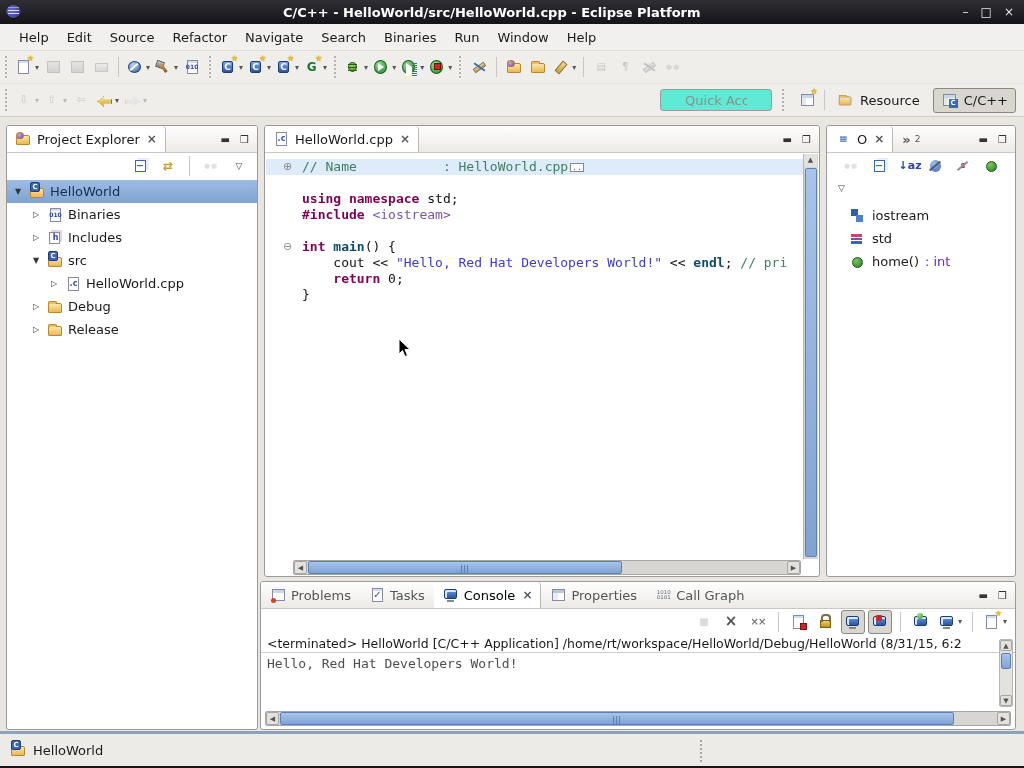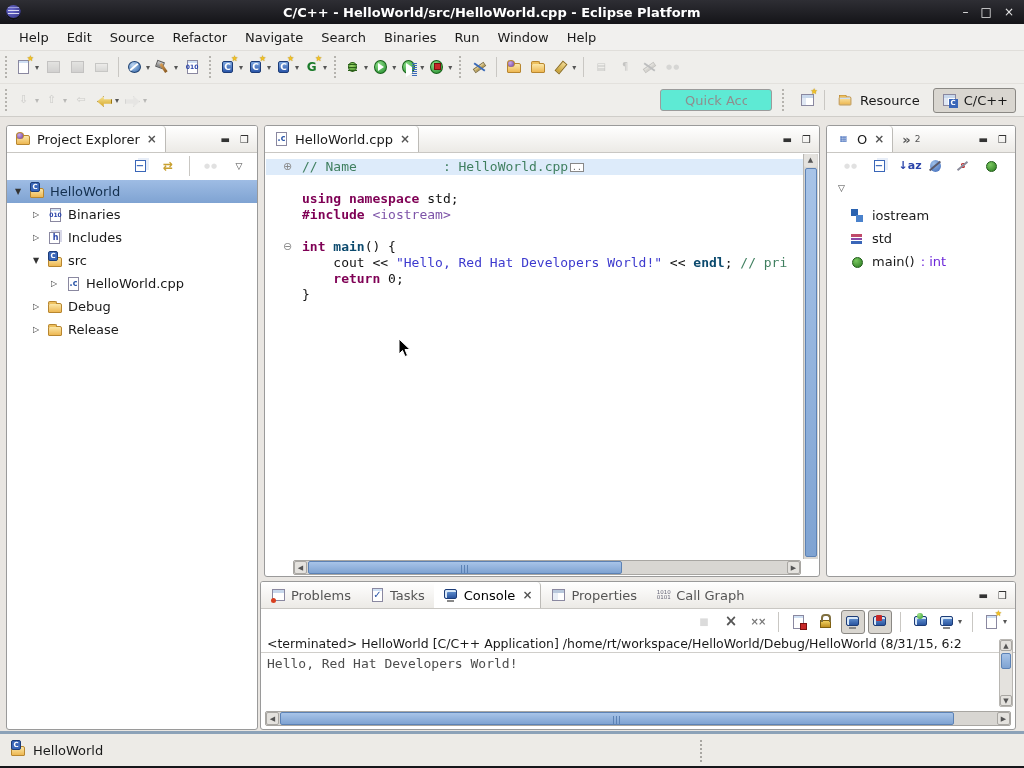--- a/index.html
+++ b/index.html
@@ -485,21 +485,21 @@
         <div class="orow">
           <span class="I i-include2"></span>
           <span>iostream</span>
         </div>
         <div class="orow">
           <span class="I i-namespace"></span>
           <span>std</span>
         </div>
         <div class="orow">
           <span class="I i-fnpub"></span>
-          <span>main()</span>
+          <span>home()</span>
           <span class="osuffix"> : int</span>
         </div>
       </div>
   </div>
 
   <div class="panel" style="left:260px;top:581px;width:756px;height:149px;">
     <div class="ctabs" id="ctabs">
         <span class="ptab-ghost">
           <span class="I i-grid i-dotred"></span>
           <span>Problems</span>

